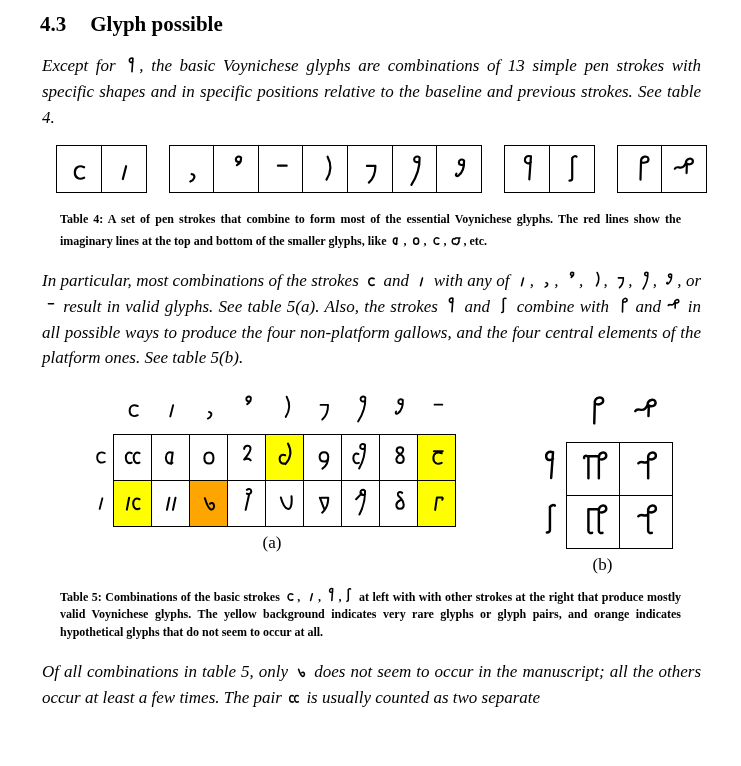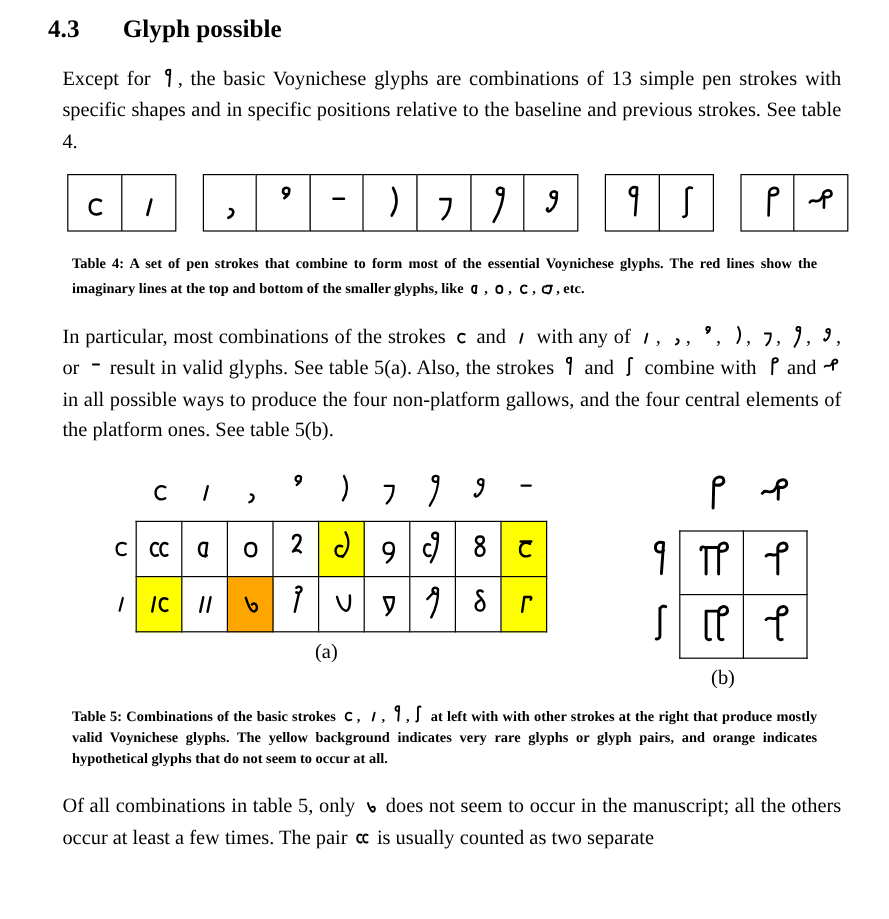--- a/index.html
+++ b/index.html
@@ -4,22 +4,22 @@
 <style>
   html,body{margin:0;padding:0;}
   body{
     width:741px;height:766px;box-sizing:border-box;overflow:hidden;
     background:#ffffff;color:#000000;
     font-family:"Liberation Serif","DejaVu Serif",serif;
     font-size:17px;
     padding:6px 40px 0 40px;
   }
   .heading{font-weight:bold;font-size:21px;margin:6px 0 16px 0;}
-  .heading .num{margin-right:36px;}
-  p.body-par{margin:0 0 15px 12px;text-align:justify;line-height:1.52;}
+  .heading .num{margin-right:24px;}
+  p.body-par{margin:0 0 15px 2px;text-align:justify;line-height:1.52;font-style:italic;}
   .caption{margin:0 20px 18px 20px;text-align:justify;line-height:1.45;font-size:12px;font-weight:bold;}
 
   
   .glyph{stroke:currentColor;fill:none;stroke-linecap:round;stroke-linejoin:round;display:inline-block;}
   .vg{height:24px;vertical-align:-6.5px;stroke-width:10;}
   .caption .vg{height:21px;vertical-align:-5.5px;stroke-width:11;}
 
   
   .strokes-row{display:flex;gap:22px;margin:4px 0 18px 16px;}
   .sgroup{display:flex;}

